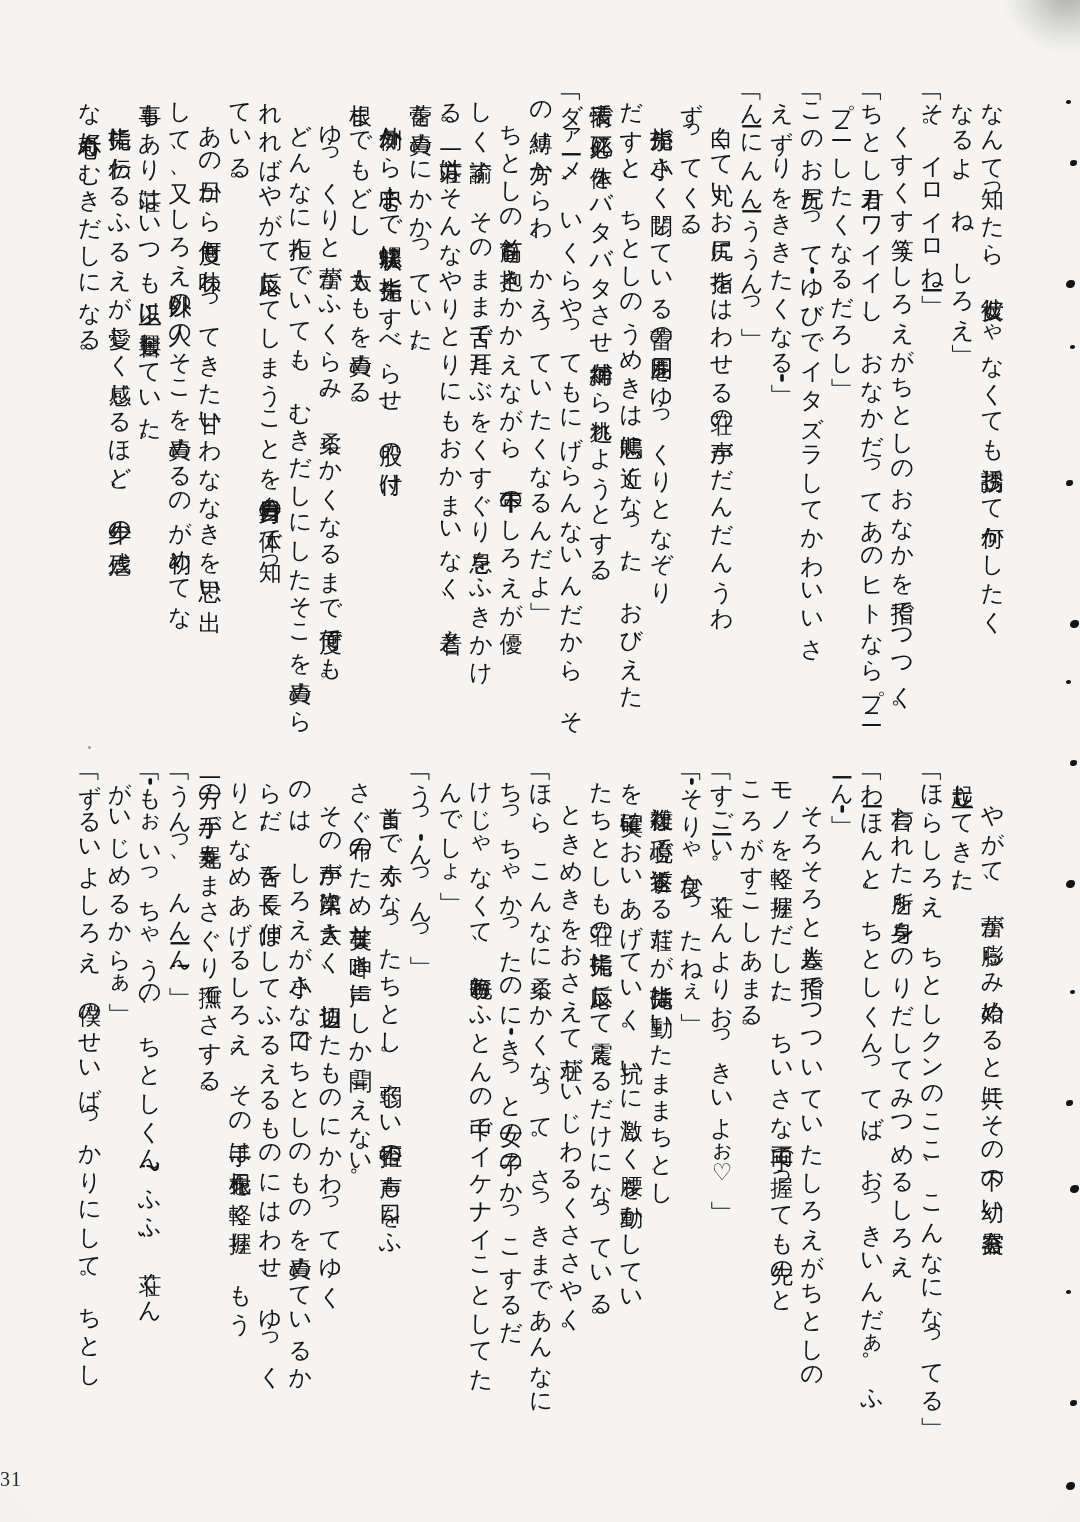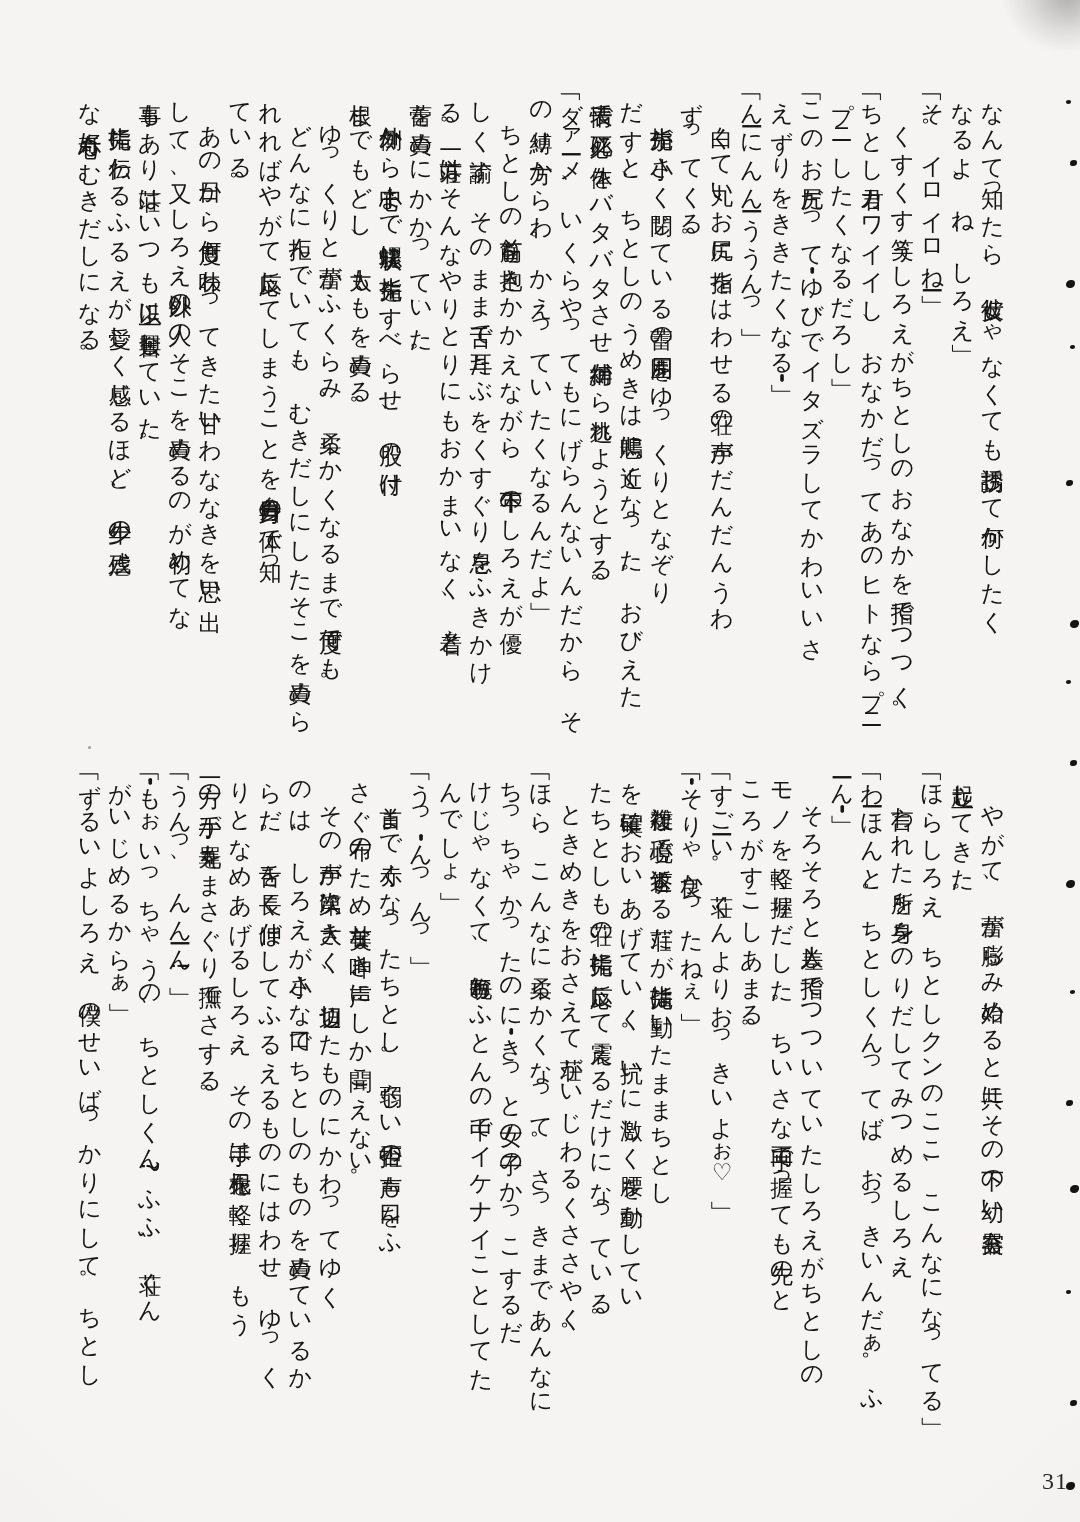--- a/index.html
+++ b/index.html
@@ -49,23 +49,23 @@
     white-space: nowrap;
   }
   .vblock p.indent { text-indent: 1em; }
 
   .top-block    { top: 86px;  right: 72px; width: 936px; height: 658px; }
   .bottom-block { top: 766px; right: 72px; width: 936px; height: 700px; }
 
   .page-number {
     position: absolute;
     top: 1468px; left: 0; width: 1068px;
-    text-align: right;
+    text-align: left;
     font-family: "Liberation Serif", "DejaVu Serif", serif;
-    font-size: 24px;
+    font-size: 20px;
     letter-spacing: 1px;
     color: #2a2a2a;
   }
 </style>
 </head>
 <body>
 
 <div class="page">
 
   <div class="corner-smudge"></div>

